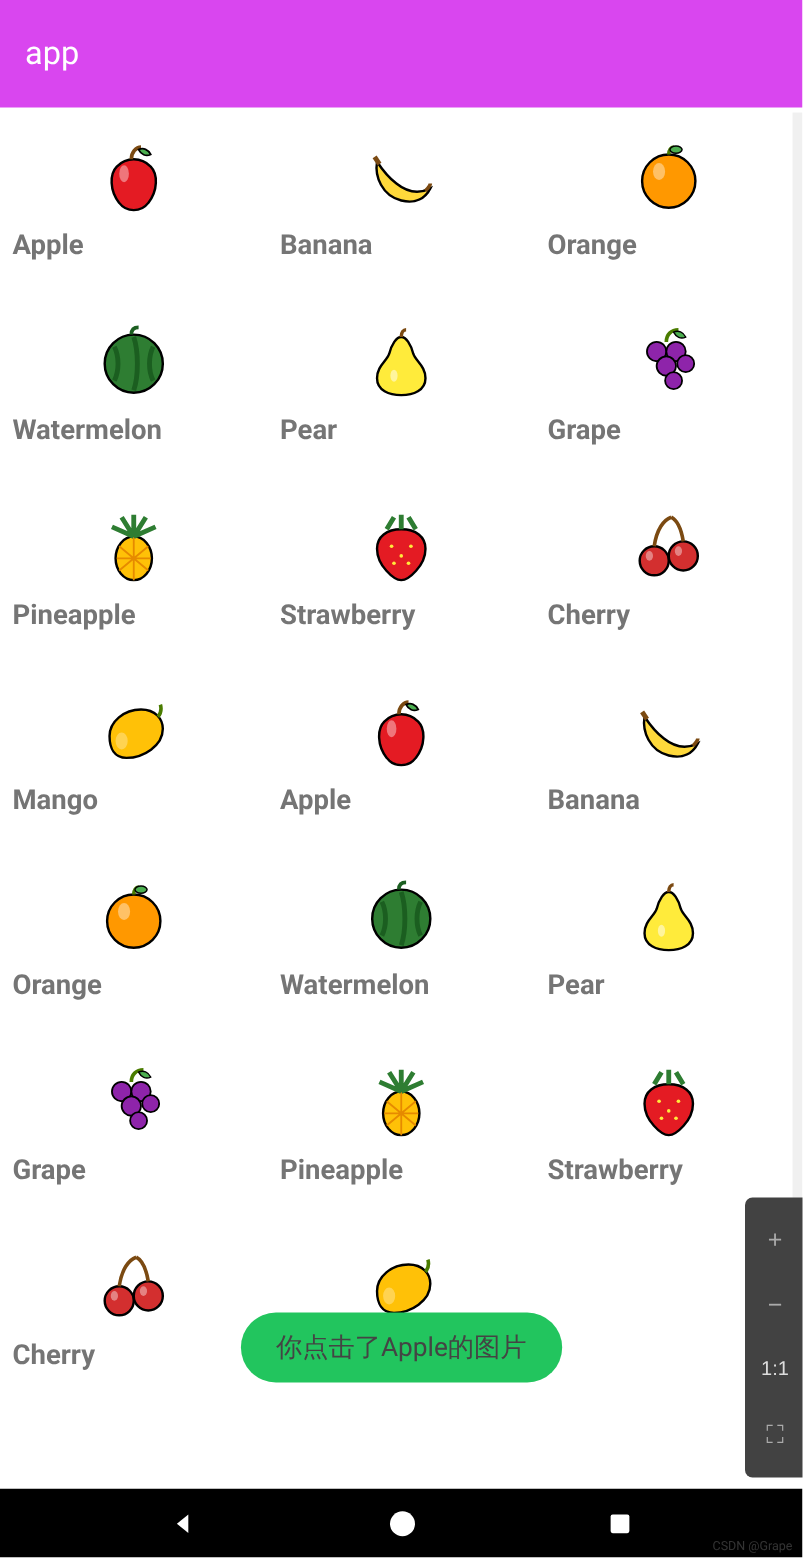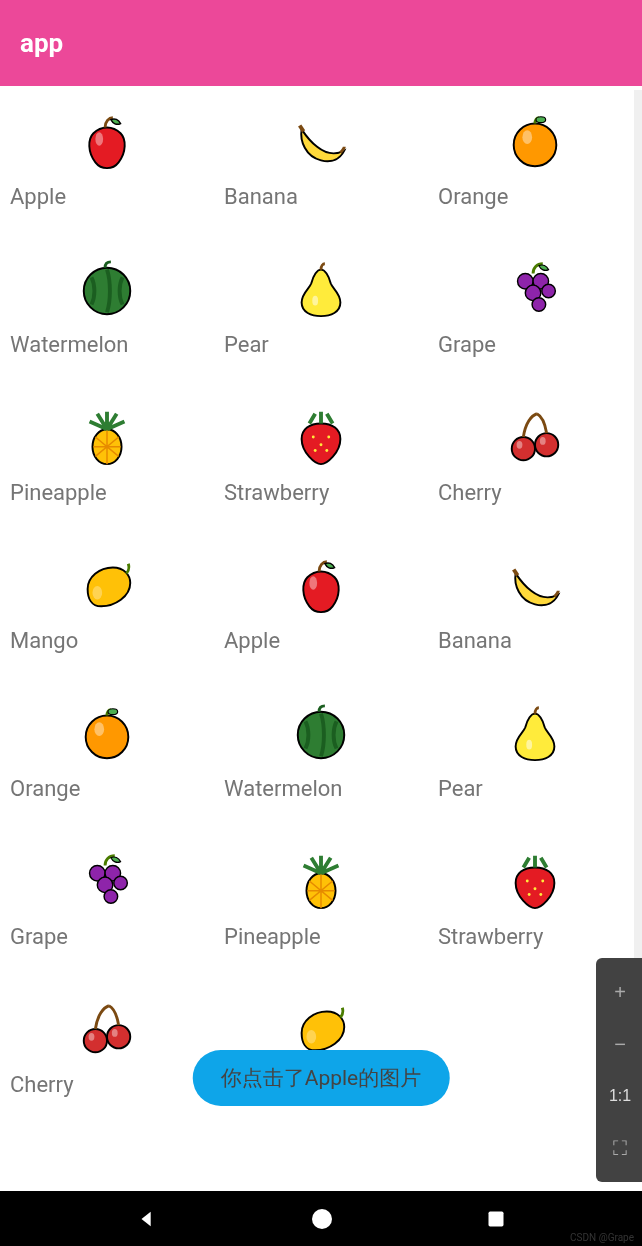--- a/index.html
+++ b/index.html
@@ -5,25 +5,25 @@
     * { margin: 0; padding: 0; box-sizing: border-box; }
     body {
       width: 642px;
       height: 1246px;
       font-family: Roboto, -apple-system, sans-serif;
       background: #fff;
       position: relative;
       overflow: hidden;
     }
     .app-bar {
-      background: #ec4899;
+      background: #d946ef;
       color: #fff;
       padding: 28px 20px;
       font-size: 26px;
-      font-weight: 700;
+      font-weight: 400;
     }
     .grid {
       display: grid;
       grid-template-columns: repeat(3, 1fr);
       padding: 8px 0;
       height: 1052px;
       overflow: hidden;
     }
     .grid-item {
       display: flex;
@@ -38,27 +38,28 @@
       justify-content: center;
       align-self: center;
       margin-bottom: 12px;
     }
     .fruit-icon svg { width: 100%; height: 100%; }
     .fruit-label {
       font-size: 22px;
       color: #757575;
       text-align: left;
       padding-left: 4px;
+      font-weight: bold;
     }
     .toast {
       position: absolute;
       left: 50%;
       transform: translateX(-50%);
       bottom: 140px;
-      background: #0ea5e9;
+      background: #22c55e;
       color: #444;
       padding: 14px 28px;
       border-radius: 28px;
       font-size: 21px;
     }
     .nav-bar {
       position: absolute;
       bottom: 0;
       left: 0;
       right: 0;

